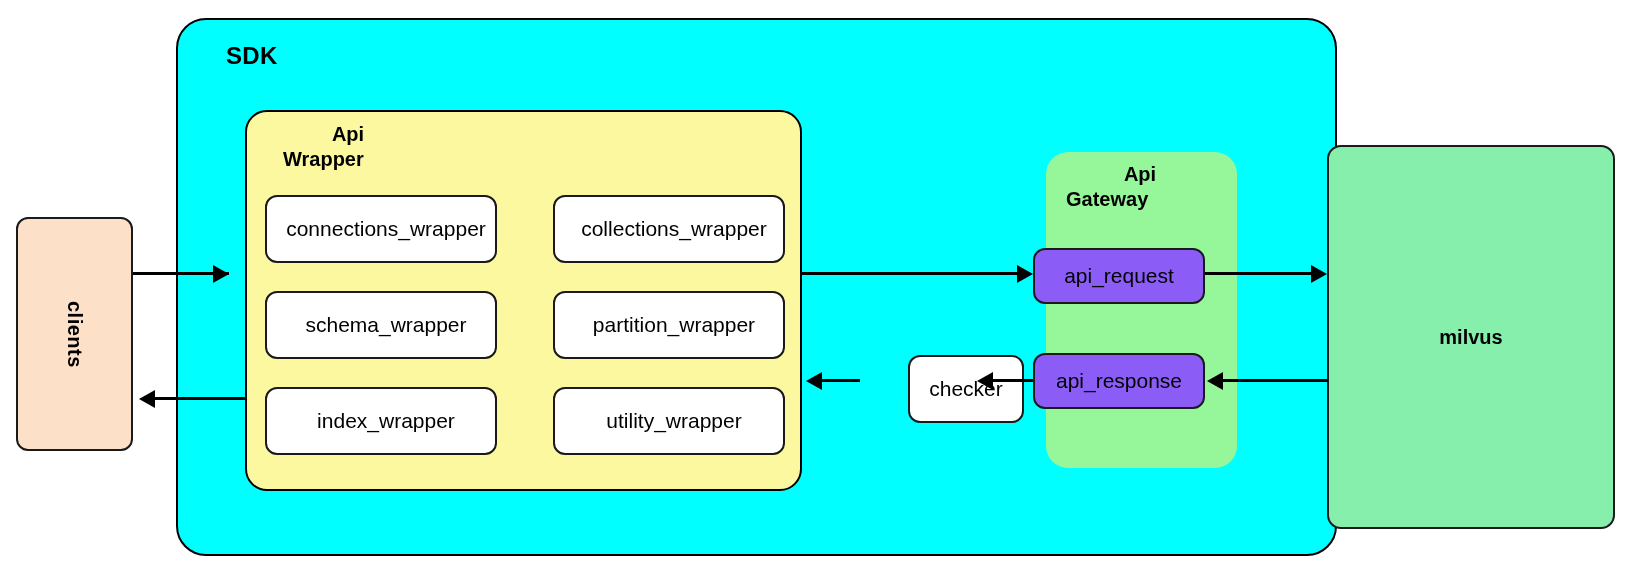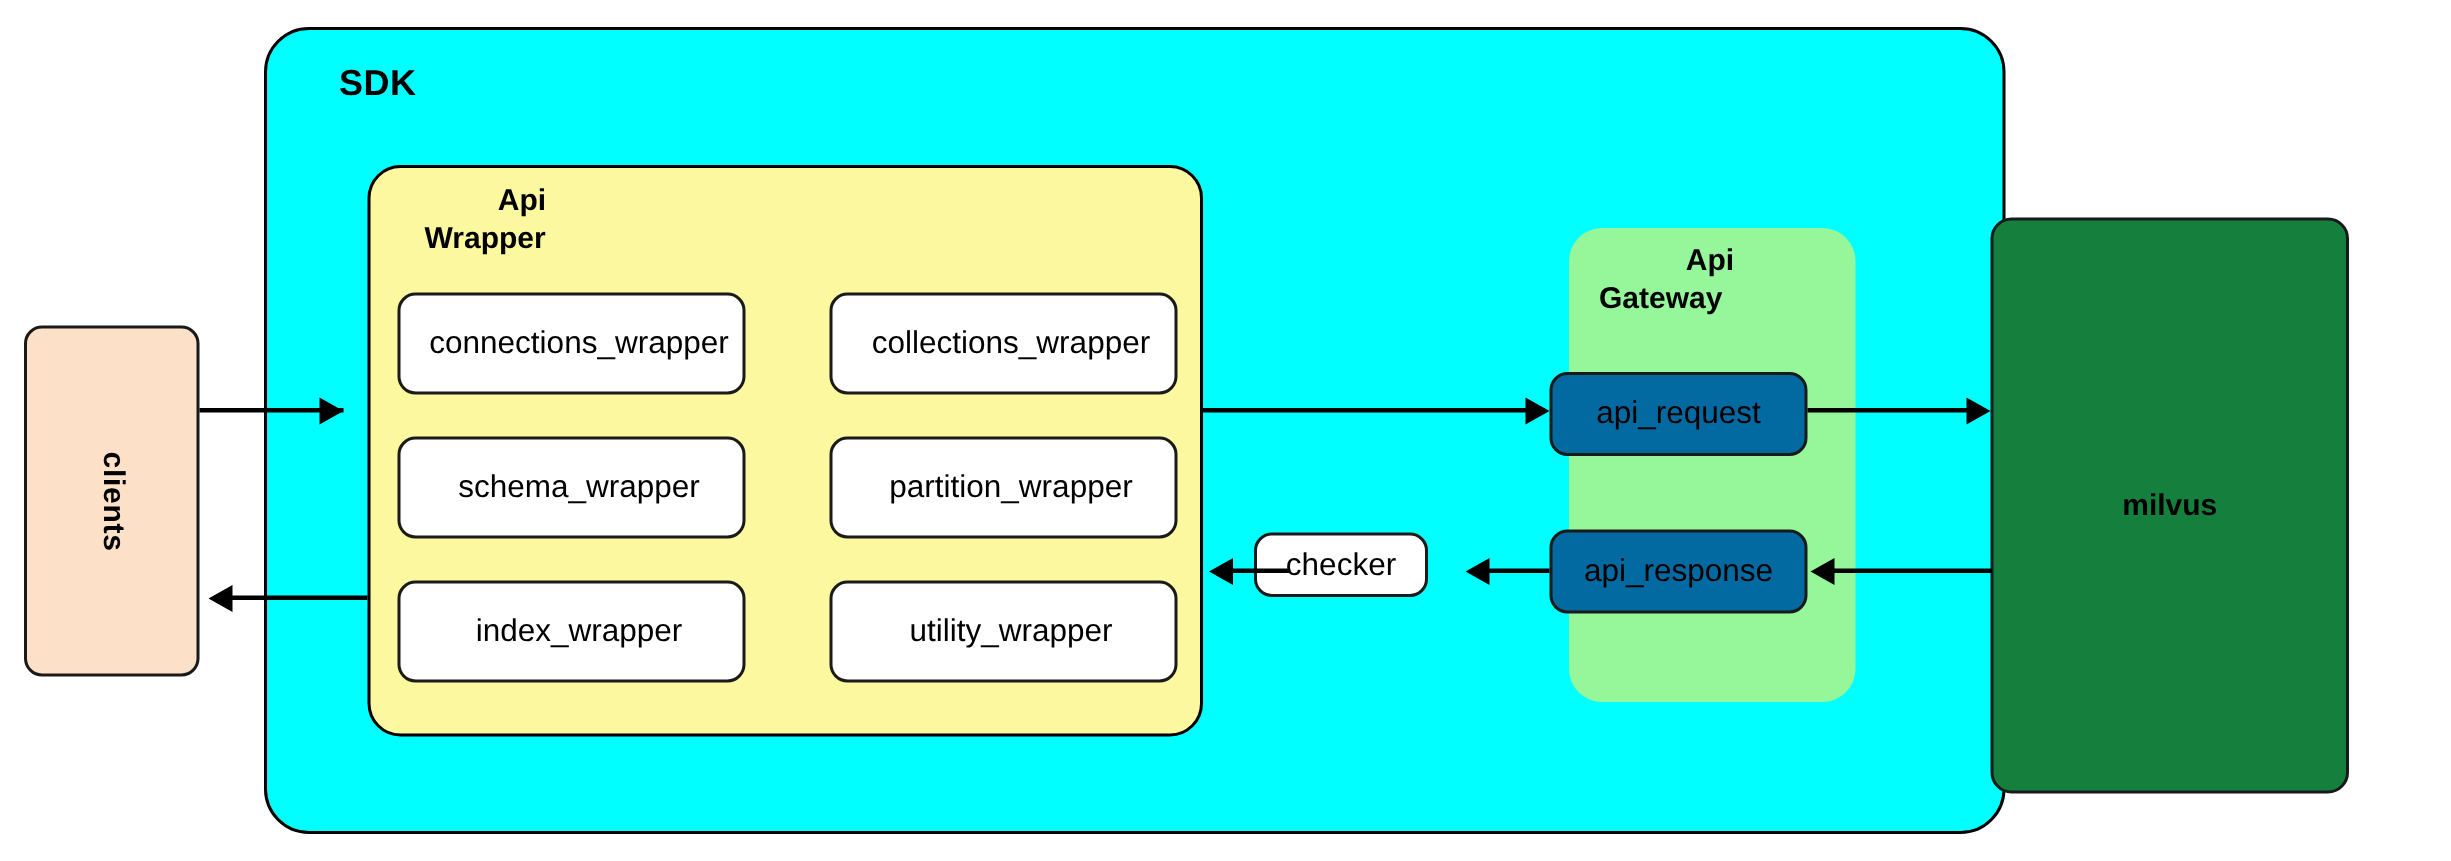--- a/index.html
+++ b/index.html
@@ -101,34 +101,34 @@
     top: 10px;
     width: 160px;
     font-size: 20px;
     font-weight: bold;
     line-height: 1.25;
   }
   .gateway-label .l1 { display:block; text-align:center; }
   .gateway-label .l2 { display:block; text-align:left; padding-left: 6px; }
 
   .gateway-leaf {
-    background: #0369a1;
+    background: #8b5cf6;
     border: 2px solid #1a1a1a;
     border-radius: 12px;
     font-size: 21px;
     width: 172px;
     height: 56px;
   }
 
   
   .checker-box {
-    left: 836px;
+    left: 908px;
     top: 355px;
     width: 116px;
-    height: 43px;
+    height: 68px;
     background: #ffffff;
     border: 2px solid #1a1a1a;
     border-radius: 12px;
     font-size: 21px;
   }
 
   
   .clients-box {
     left: 16px;
     top: 217px;
@@ -143,23 +143,23 @@
     font-weight: bold;
     writing-mode: vertical-rl;
     text-orientation: mixed;
     letter-spacing: 0.5px;
   }
 
   
   .milvus-box {
     left: 1327px;
     top: 145px;
-    width: 239px;
+    width: 288px;
     height: 384px;
-    background: #15803d;
+    background: #86efac;
     border: 2px solid #1a1a1a;
     border-radius: 14px;
     font-size: 20px;
     font-weight: bold;
   }
 
   
   .conn {
     position: absolute;
     height: 3px;

